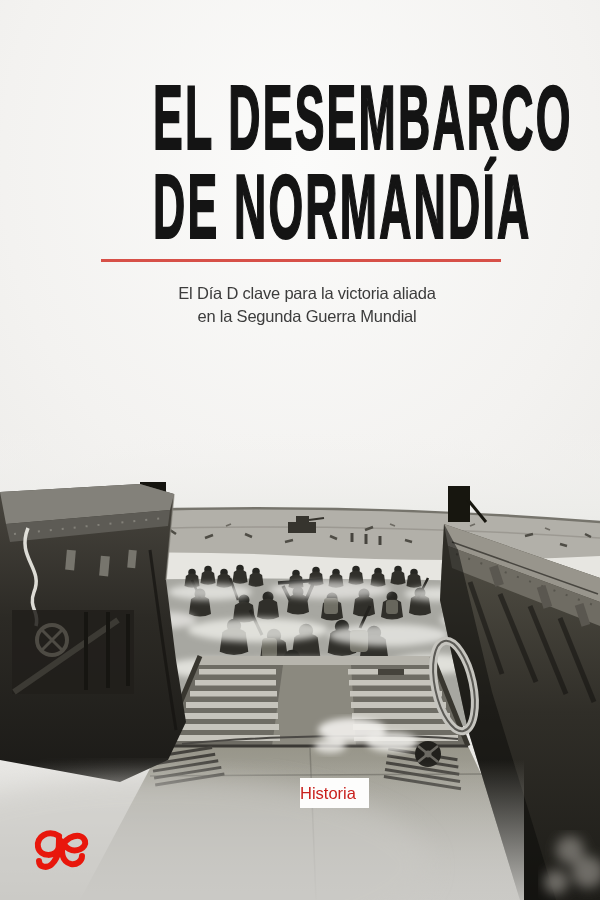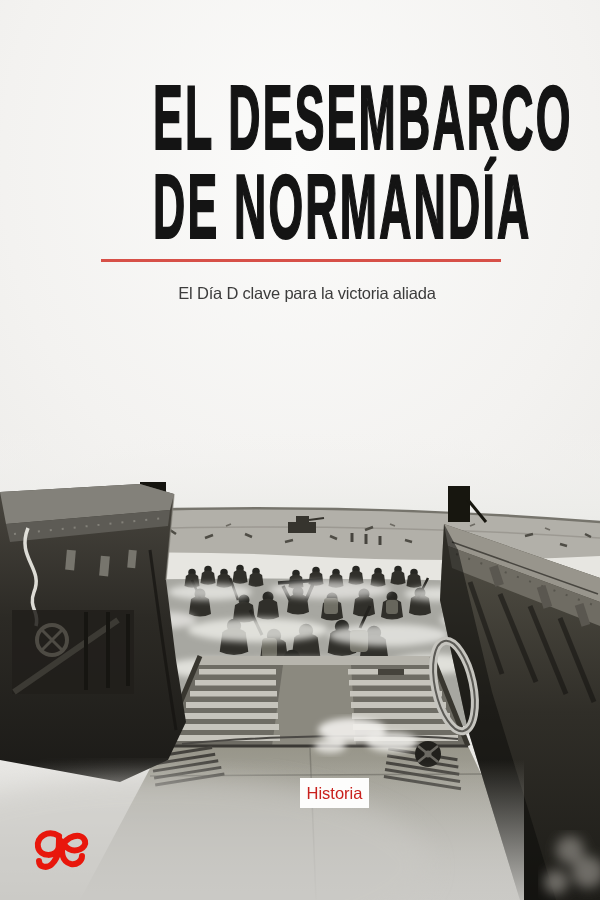--- a/index.html
+++ b/index.html
@@ -22,21 +22,21 @@
   .subtitle{
     position:absolute;top:282px;left:7px;width:600px;text-align:center;
     font-size:16.5px;line-height:1.42;color:#3c3c3c;letter-spacing:-.2px;margin:0;
   }
   
   .photo{position:absolute;left:0;top:430px;width:600px;height:470px;display:block;}
   
   .badge-historia{
     position:absolute;left:300px;top:778px;width:69px;height:30px;
     background:#fdfdfc;color:#c9201c;font-size:16.5px;
-    display:flex;align-items:center;justify-content:center;
+    display:flex;align-items:center;
   }
   .badge-minutos{
     position:absolute;left:380px;top:773px;width:197px;height:37px;
     background:#dd1b17;color:#ffffff;
     display:flex;align-items:center;justify-content:center;gap:7px;
     box-shadow:0 2px 2px rgba(70,12,8,.35);
   }
   .badge-minutos .en{font-size:19px;}
   .badge-minutos .num{font-size:27px;font-weight:bold;letter-spacing:.5px;}
   .badge-minutos .word{font-size:25px;letter-spacing:.5px;}
@@ -47,21 +47,21 @@
 <body>
 
 <div class="cover">
 
   <div class="title-line l1">EL DESEMBARCO</div>
   <div class="title-line l2">DE NORMANDÍA</div>
 
   <div class="divider"></div>
 
   <p class="subtitle"><span>El Día D clave para la victoria aliada</span><br>
-  </p>
+  <span>en la Segunda Guerra Mundial</span></p>
 
   <svg class="photo" viewBox="0 0 600 470" xmlns="http://www.w3.org/2000/svg">
     <defs>
       <linearGradient id="sky" x1="0" y1="0" x2="0" y2="1">
         <stop offset="0" stop-color="#f3f2f0" stop-opacity="0"></stop>
         <stop offset="0.7" stop-color="#ecece9"></stop>
         <stop offset="1" stop-color="#e6e6e3"></stop>
       </linearGradient>
       <linearGradient id="wallL" x1="0" y1="0" x2="0" y2="1">
         <stop offset="0" stop-color="#4a4740"></stop>

